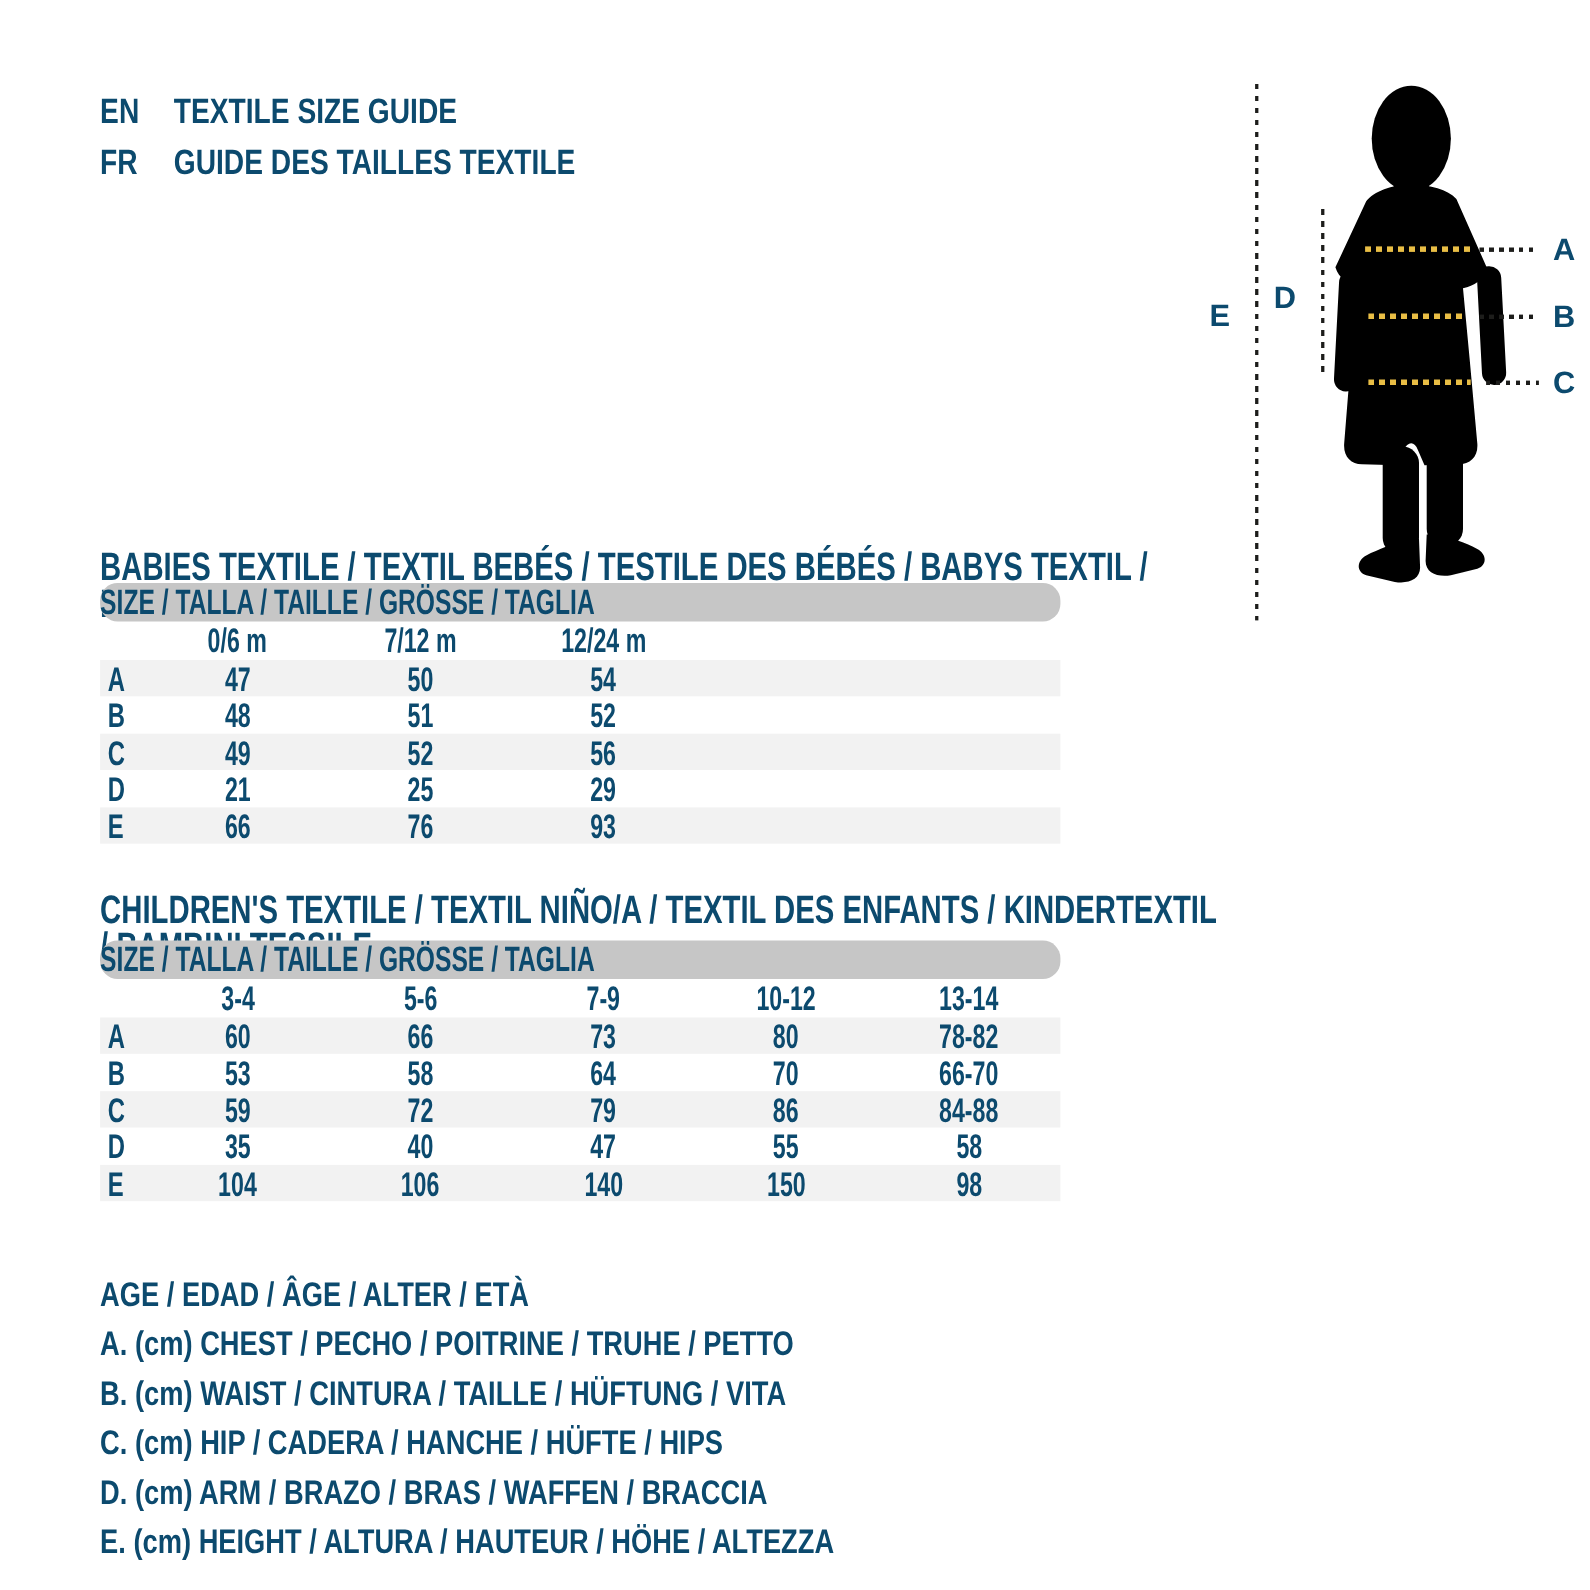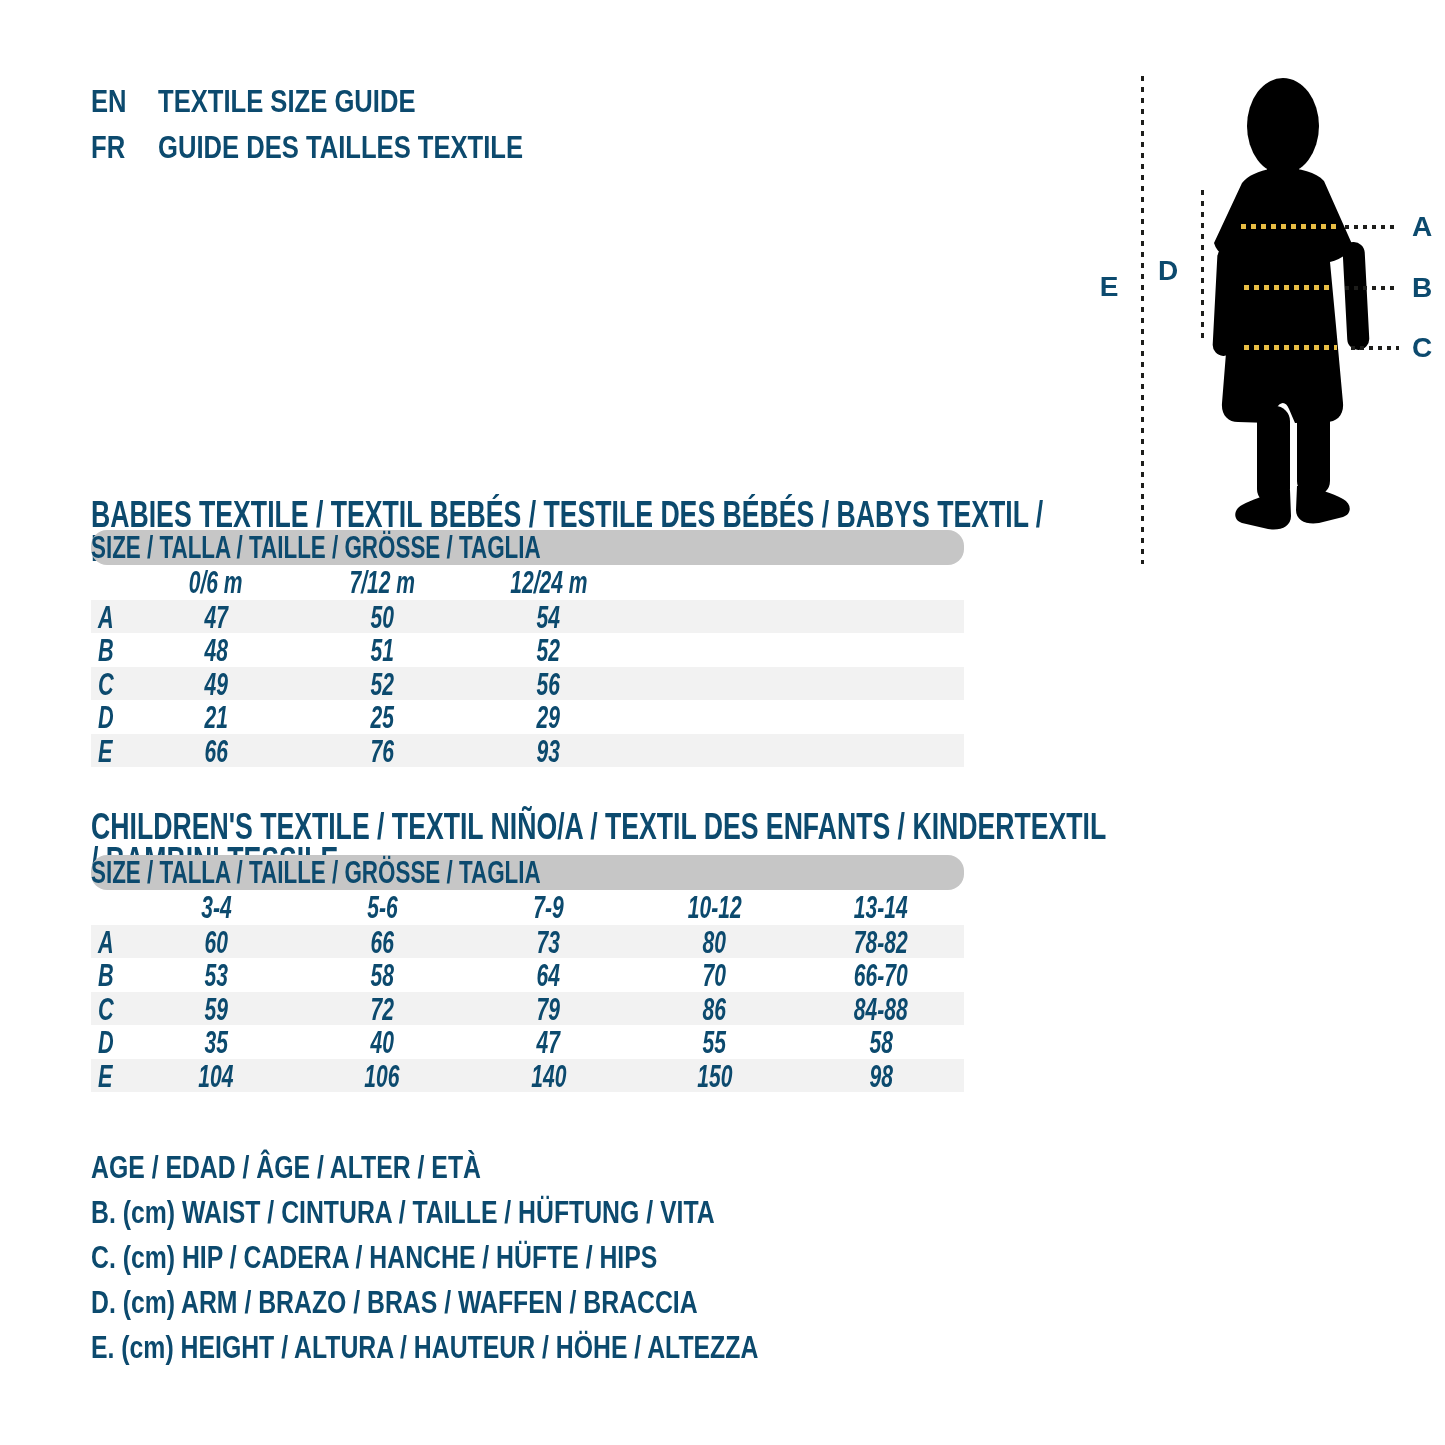--- a/index.html
+++ b/index.html
@@ -14,31 +14,31 @@
   .lang-code{font-size:32px;transform:scaleX(0.80);transform-origin:0 50%;}
   .lang-title{font-size:32px;transform:scaleX(0.80);transform-origin:0 50%;}
 
   
   .sec-title{font-size:36px;line-height:34px;transform:scaleX(0.74);transform-origin:0 50%;}
 
   
   .size-table{width:873px;}
   .size-hdr{height:35px;background:#c6c6c6;display:flex;align-items:center;padding-left:0;box-sizing:border-box;border-radius:16px;}
   .size-hdr .cx{font-size:32px;transform:scaleX(0.70);transform-origin:0 50%;}
-  .trow{display:grid;grid-template-columns:42px repeat(5,166.2px);height:33.4px;align-items:stretch;font-style:italic;}
+  .trow{display:grid;grid-template-columns:42px repeat(5,166.2px);height:33.4px;align-items:stretch;}
   .thead-row{height:35px;}
   .stripe{background:#f2f2f2;}
   .tcell{display:flex;justify-content:center;align-items:center;overflow:visible;}
   .tcell.lbl{justify-content:flex-start;padding-left:7px;}
   .cell-s{font-size:31px;transform:scaleX(0.68);transform-origin:50% 50%;}
   .lbl-s{font-size:31px;transform:scaleX(0.70);transform-origin:0 50%;}
 
   
   #legend{left:55px;top:1150px;}
-  .legend-line{height:45px;display:flex;align-items:flex-start;}
+  .legend-line{height:45px;display:flex;align-items:flex-end;}
   .legend-line .cx{font-size:31px;transform:scaleX(0.80);transform-origin:0 50%;}
 
   
   #figure{left:1055px;top:70px;width:360px;height:510px;}
   .vdash{position:absolute;width:3px;background:repeating-linear-gradient(180deg,#1d1d1b 0 5px,transparent 5px 11px);}
   .ydots{position:absolute;height:5px;z-index:3;background:repeating-linear-gradient(90deg,#e9be45 0 5px,transparent 5px 10px);}
   .bdots{position:absolute;height:4px;z-index:3;background:repeating-linear-gradient(90deg,#1d1d1b 0 4px,transparent 4px 9px);}
   .mlabel{position:absolute;font-size:28px;width:30px;text-align:center;line-height:34px;}
   #sil{position:absolute;left:120px;top:6px;z-index:1;}
 </style>
@@ -280,20 +280,23 @@
         </div>
         <div class="tcell">
           <span class="cx cell-s">98</span>
         </div>
       </div>
     </div>
 
   <div class="abs" id="legend">
     <div class="legend-line">
         <span class="cx">AGE / EDAD / ÂGE / ALTER / ETÀ</span>
+      </div>
+    <div class="legend-line">
+        <span class="cx">A. (cm) CHEST / PECHO / POITRINE / TRUHE / PETTO</span>
       </div>
     <div class="legend-line">
         <span class="cx">B. (cm) WAIST / CINTURA / TAILLE / HÜFTUNG / VITA</span>
       </div>
     <div class="legend-line">
         <span class="cx">C. (cm) HIP / CADERA / HANCHE / HÜFTE / HIPS</span>
       </div>
     <div class="legend-line">
         <span class="cx">D. (cm) ARM / BRAZO / BRAS / WAFFEN / BRACCIA</span>
       </div>

